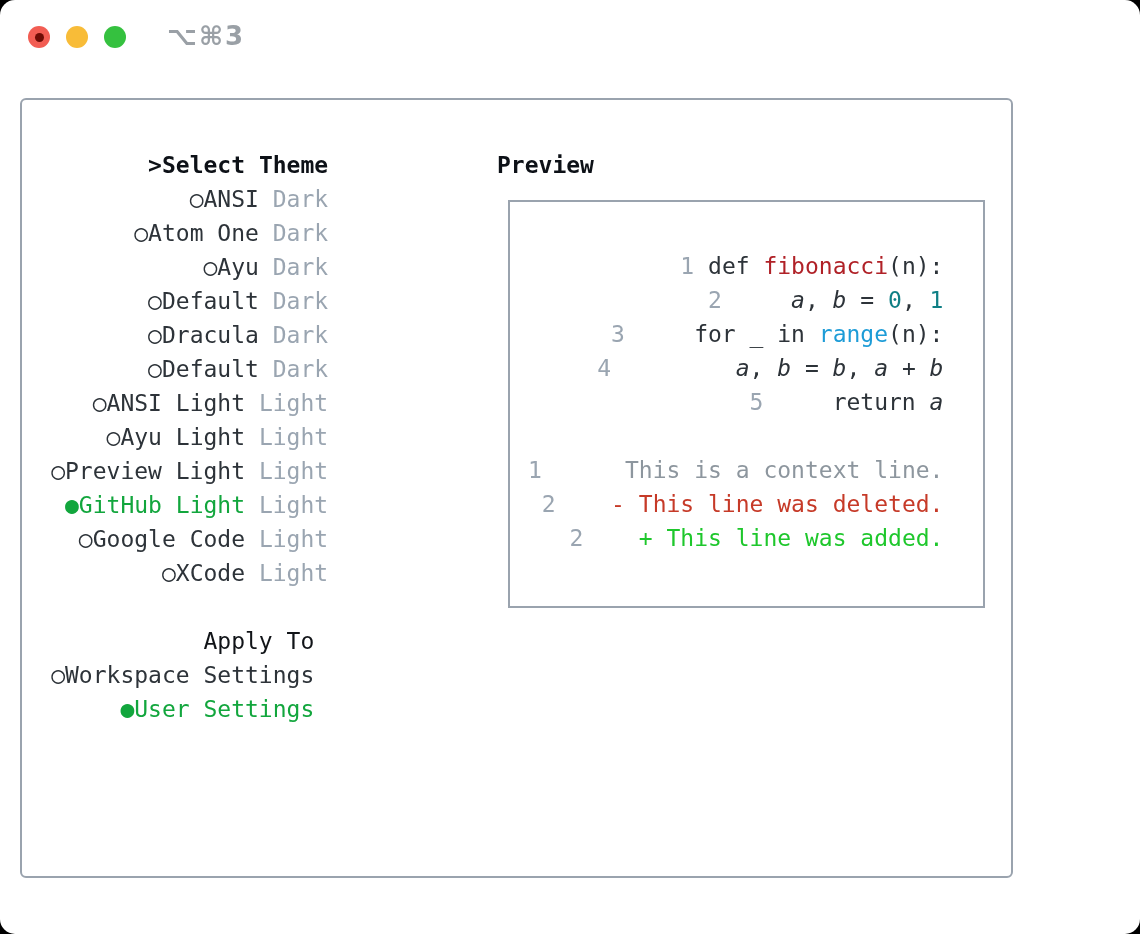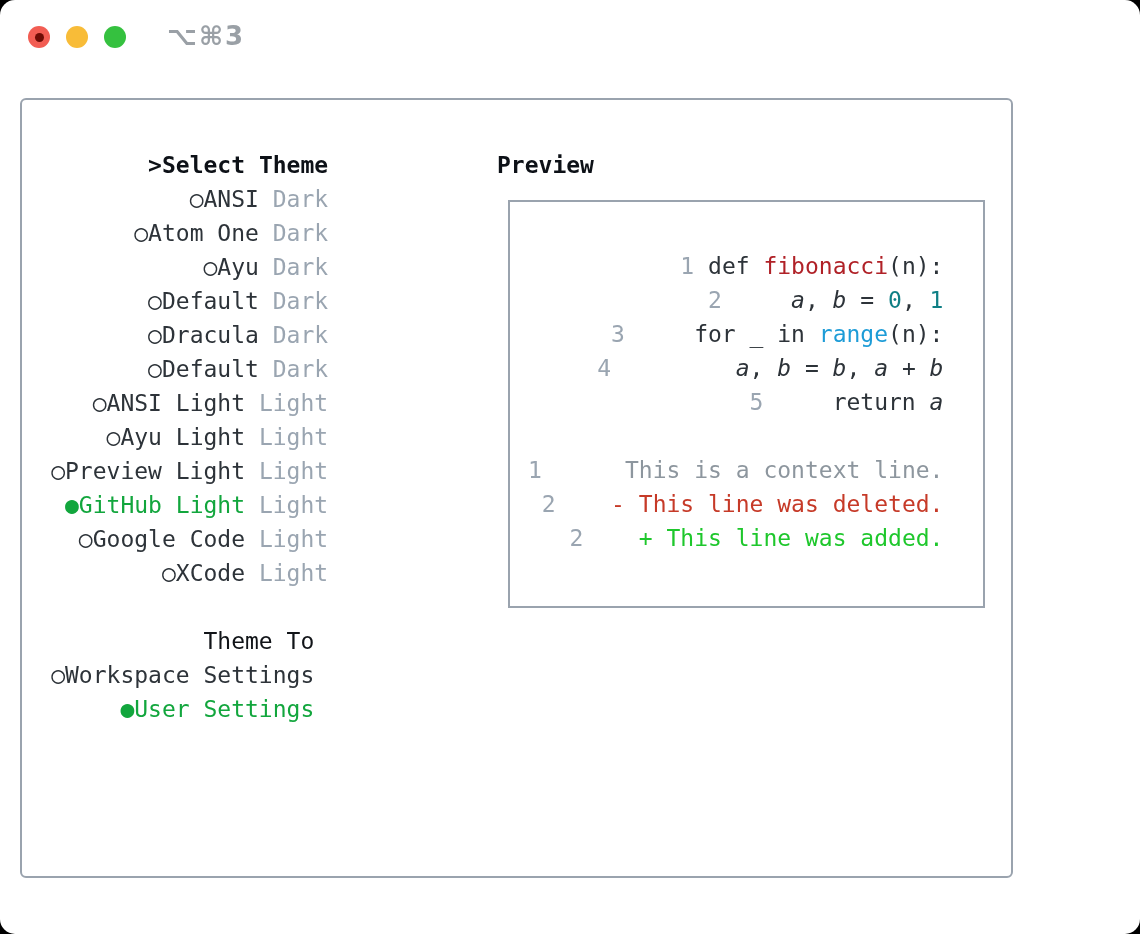--- a/index.html
+++ b/index.html
@@ -93,21 +93,21 @@
             <div class="row"><span class="marker">○</span><span class="label">ANSI Light </span><span class="tag">Light</span></div>
             <div class="row"><span class="marker">○</span><span class="label">Ayu Light </span><span class="tag">Light</span></div>
             <div class="row"><span class="marker">○</span><span class="label">Preview Light </span><span class="tag">Light</span></div>
             <div class="row"><span class="marker sel">●</span><span class="label sel">GitHub Light </span><span class="tag">Light</span></div>
             <div class="row"><span class="marker">○</span><span class="label">Google Code </span><span class="tag">Light</span></div>
             <div class="row"><span class="marker">○</span><span class="label">XCode </span><span class="tag">Light</span></div>
           </div>
       </div>
 
       <div class="apply-col">
-        <div class="hdr2">Theme To</div>
+        <div class="hdr2">Apply To</div>
         <div id="apply-items">
             <div class="row"><span class="marker">○</span><span class="label">Workspace Settings</span></div>
             <div class="row"><span class="marker sel">●</span><span class="label sel">User Settings</span></div>
           </div>
       </div>
 
 
       <div class="row preview-title"><span class="hdr">Preview</span></div>
 
       <div class="preview-box">

